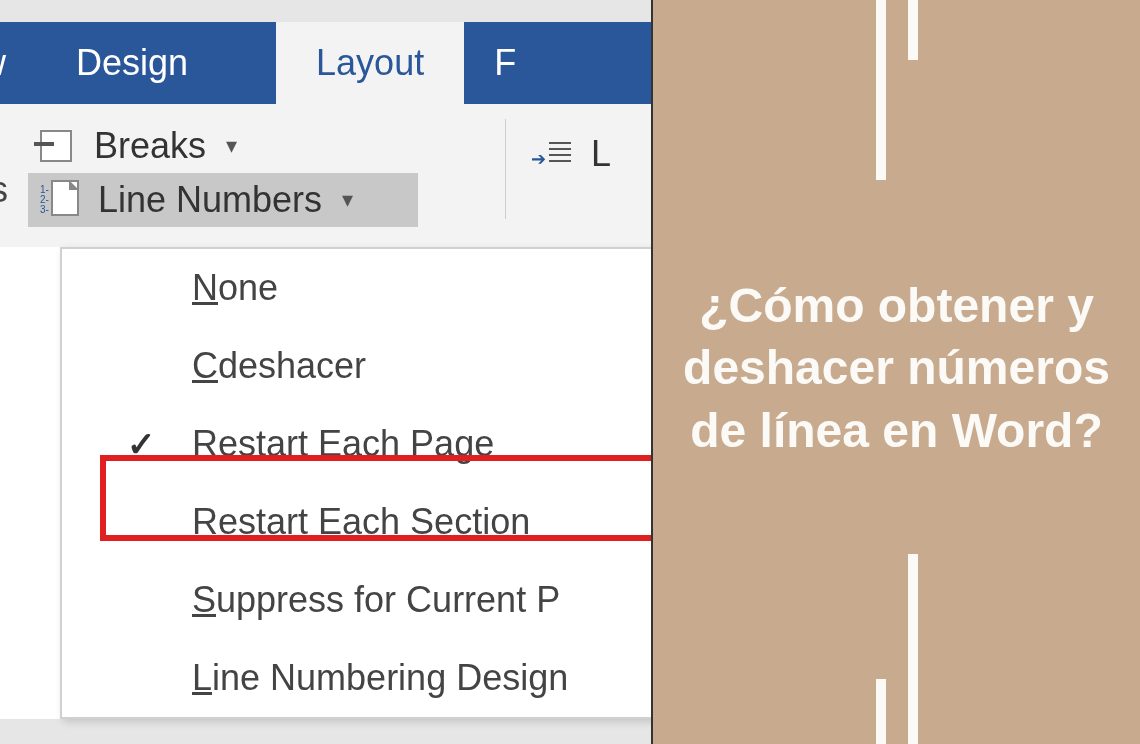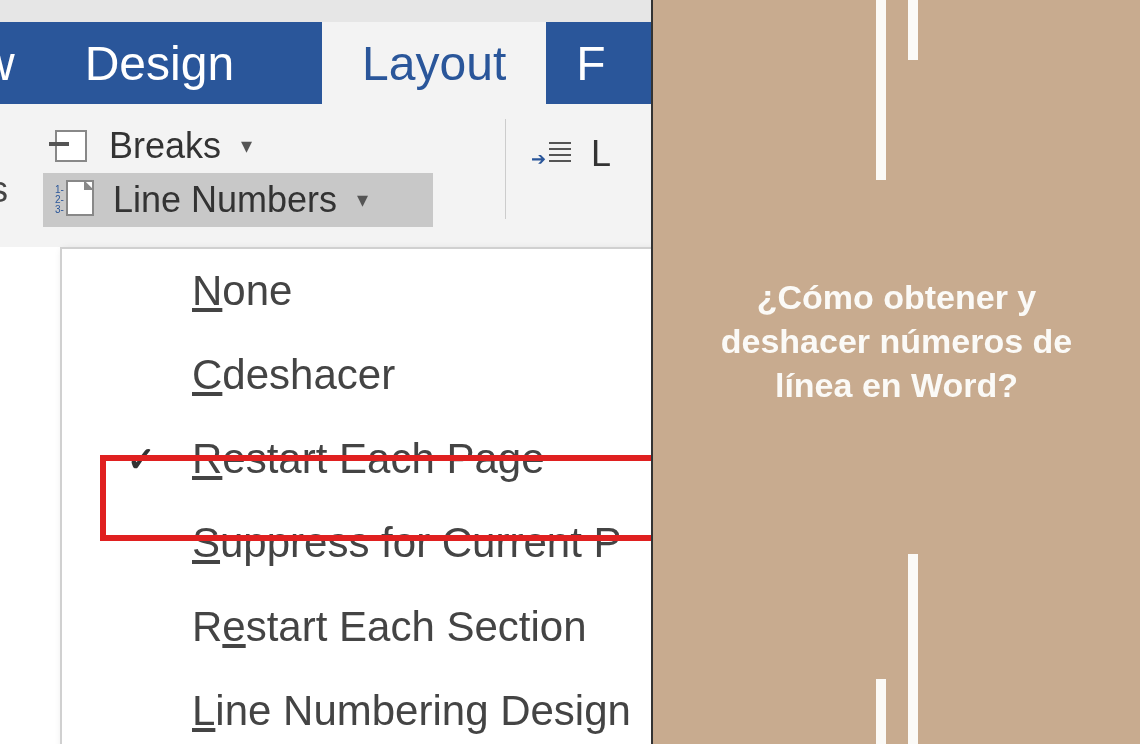--- a/index.html
+++ b/index.html
@@ -40,21 +40,21 @@
     .ribbon-tabs {
       height: 82px;
       background: #2a569a;
       display: flex;
       align-items: center;
       width: 100%;
       position: relative;
     }
     .tab {
       color: #fff;
-      font-size: 48px;
+      font-size: 36px;
       font-weight: 300;
       padding: 0 40px;
       height: 100%;
       display: flex;
       align-items: center;
       cursor: pointer;
     }
     .tab.partial-left {
       padding-left: 0;
       padding-right: 30px;
@@ -70,21 +70,21 @@
       margin-left: 48px;
     }
     .ribbon-content {
       background: #f3f3f3;
       padding: 15px 0 20px 0;
       position: relative;
       display: flex;
     }
     .ribbon-left {
       width: 480px;
-      padding-left: 15px;
+      padding-left: 0;
     }
     .partial-left-text {
       position: absolute;
       left: -30px;
       top: 65px;
       font-size: 36px;
       color: #444;
     }
     .ribbon-item {
       display: flex;
@@ -192,21 +192,21 @@
     .dropdown-menu {
       background: #fff;
       border: 2px solid #d0d0d0;
       width: 605px;
       margin-left: 60px;
       box-shadow: 3px 3px 8px rgba(0,0,0,0.15);
       position: relative;
     }
     .menu-item {
       padding: 18px 20px 18px 130px;
-      font-size: 42px;
+      font-size: 36px;
       color: #444;
       cursor: pointer;
       position: relative;
       display: flex;
       align-items: center;
     }
     .menu-item .underline-letter {
       text-decoration: underline;
     }
     .menu-item.selected::before {
@@ -240,21 +240,21 @@
       height: 180px;
       background: #fbfaf7;
     }
     .sidebar-deco-top .line-short {
       width: 10px;
       height: 60px;
       background: #fbfaf7;
     }
     .sidebar-text {
       color: #fbfaf7;
-      font-size: 34px;
+      font-size: 48px;
       font-weight: 700;
       text-align: center;
       padding: 90px 30px 0 30px;
       line-height: 1.3;
     }
     .sidebar-deco-bottom {
       position: absolute;
       bottom: 0;
       width: 100%;
       display: flex;
@@ -327,24 +327,24 @@
       <div class="menu-item">
         <span><span class="underline-letter">N</span><span>one</span></span>
       </div>
       <div class="menu-item">
         <span><span class="underline-letter">C</span><span>deshacer</span></span>
       </div>
       <div class="menu-item selected">
         <span><span class="underline-letter">R</span><span>estart Each Page</span></span>
       </div>
       <div class="menu-item">
+        <span><span>R</span><span class="underline-letter">e</span><span>start Each Section</span></span>
+      </div>
+      <div class="menu-item">
         <span><span class="underline-letter">S</span><span>uppress for Current P</span></span>
-      </div>
-      <div class="menu-item">
-        <span><span>R</span><span class="underline-letter">e</span><span>start Each Section</span></span>
       </div>
       <div class="menu-item">
         <span><span class="underline-letter">L</span><span>ine Numbering Design</span></span>
       </div>
       <div class="red-highlight"></div>
     </div>
     <div class="doc-area"></div>
   </div>
 
   <div class="sidebar-panel">

